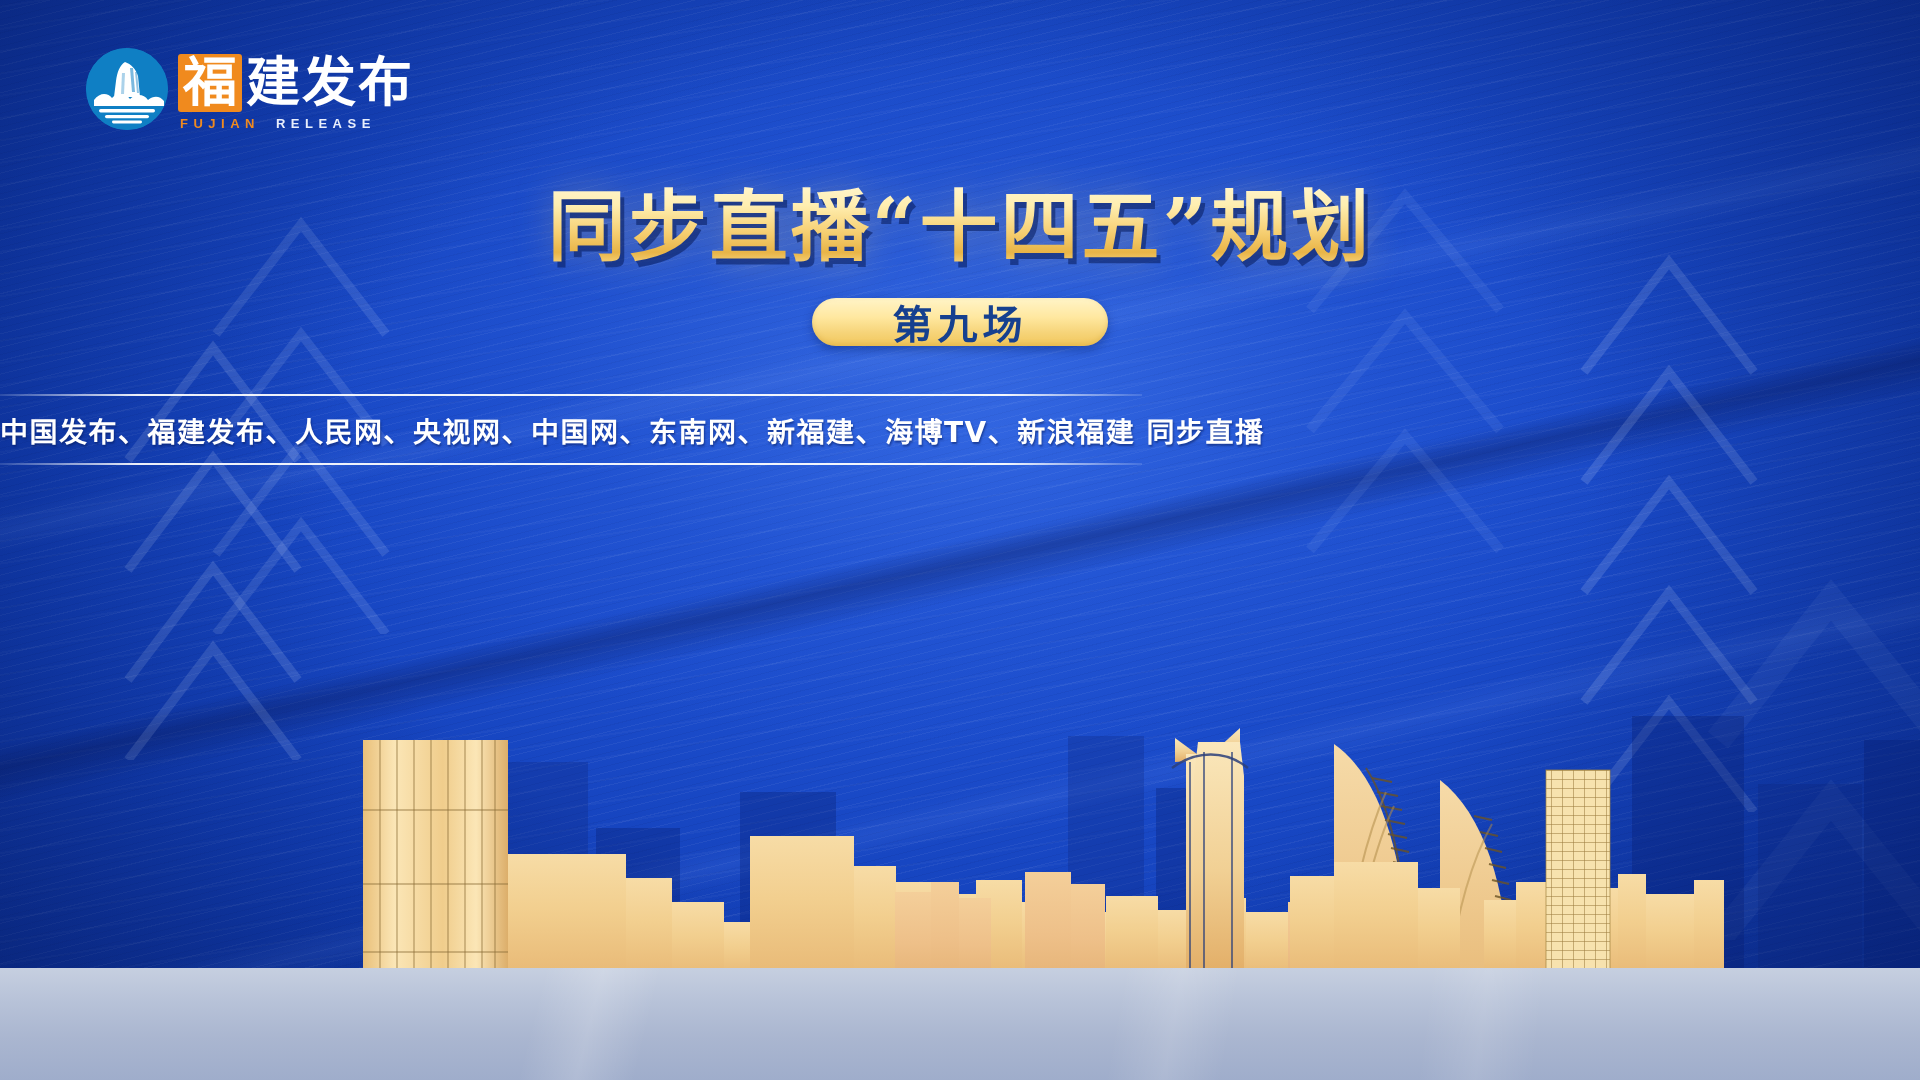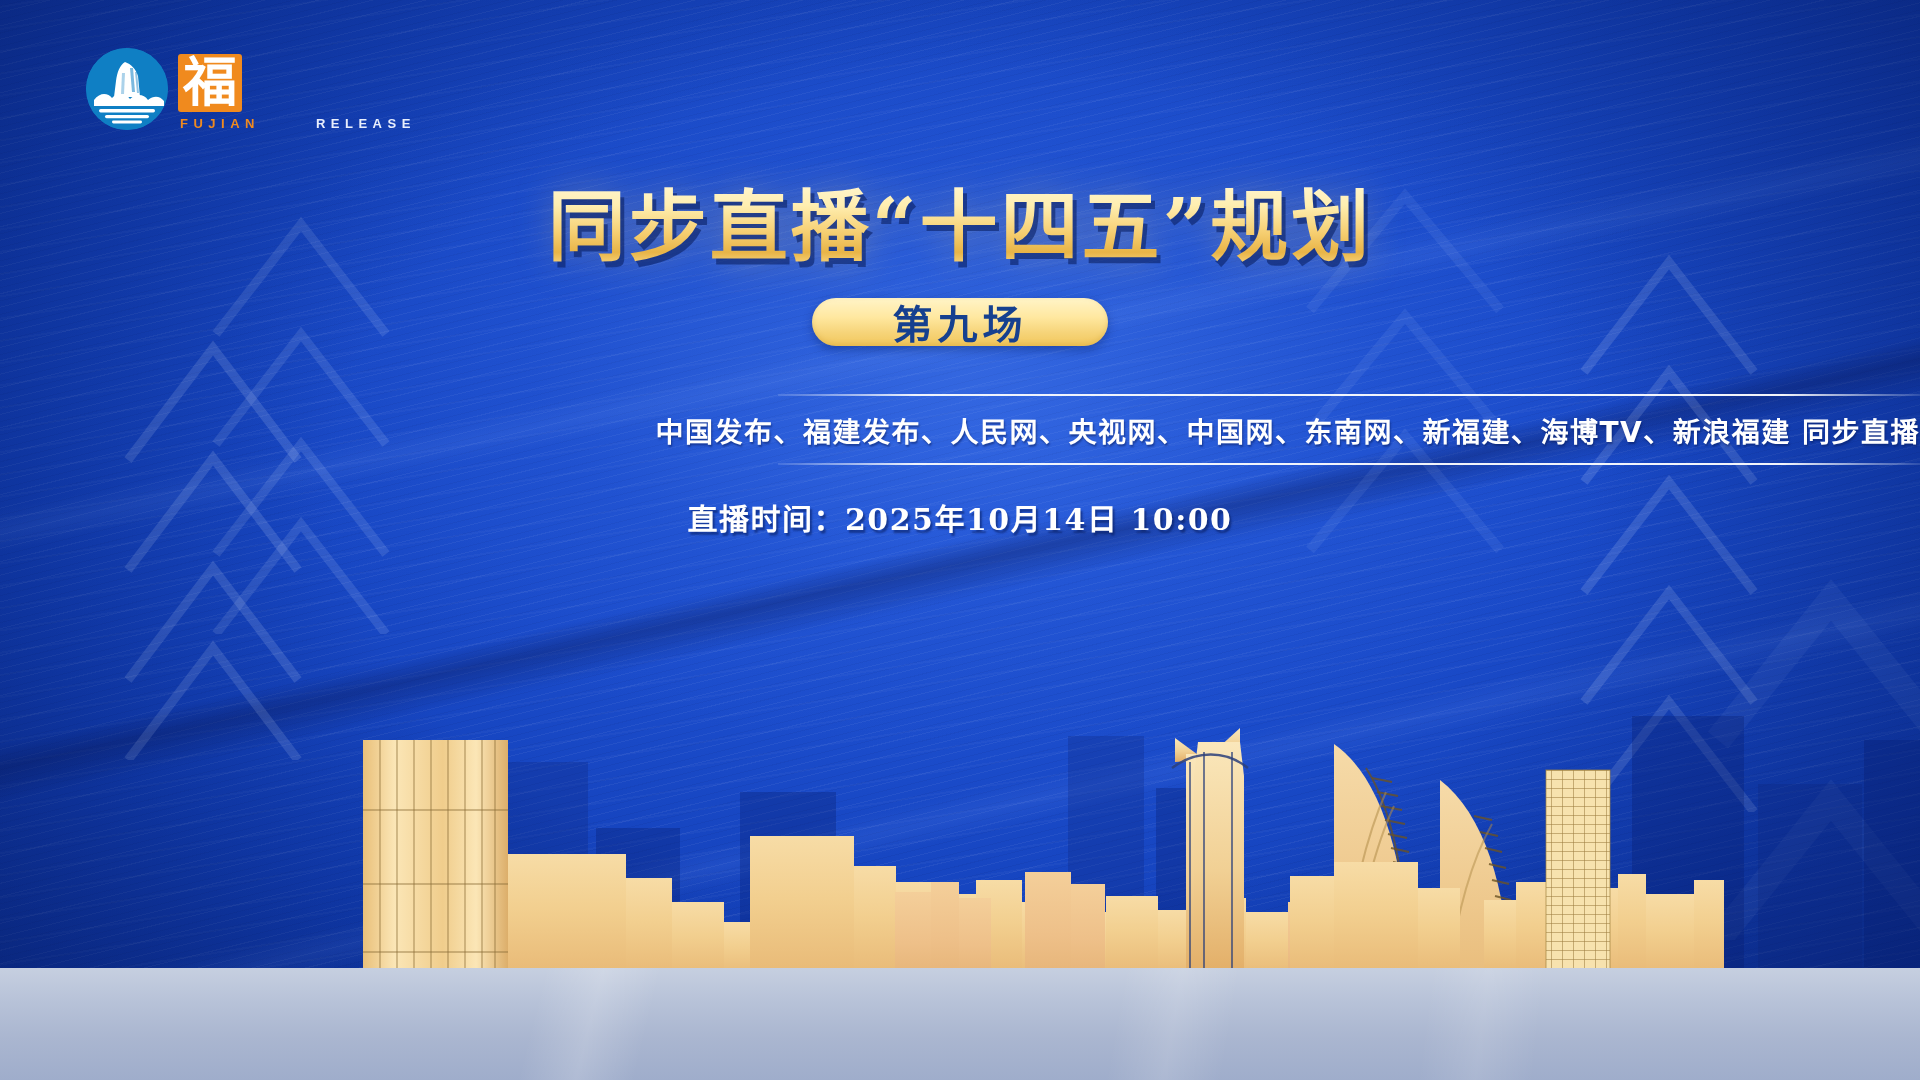--- a/index.html
+++ b/index.html
@@ -75,21 +75,21 @@
   .logo-cn{display:flex;align-items:baseline;line-height:1;}
   .logo-cn .fu{
     font-family:"DejaVu Sans","Liberation Sans",sans-serif;
     font-size:54px;font-weight:700;color:#fff;background:#f08a1e;
     padding:2px 5px;border-radius:3px;letter-spacing:0;
   }
   .logo-cn .rest{
     font-family:"DejaVu Sans","Liberation Sans",sans-serif;
     font-size:54px;font-weight:700;color:#ffffff;letter-spacing:2px;margin-left:4px;
   }
-  .logo-en{display:flex;gap:56px;margin-top:4px;padding-left:2px;}
+  .logo-en{display:flex;gap:16px;margin-top:4px;padding-left:2px;}
   .logo-en span{font-size:13px;letter-spacing:5.5px;font-weight:700;}
   .logo-en .en-fujian{color:#f08a1e;}
   .logo-en .en-release{color:#e8eefc;}
 
   
   .center{position:absolute;left:0;right:0;top:0;text-align:center;}
 
   .title{
     font-family:"DejaVu Serif","Liberation Serif",serif;
     font-weight:700;
@@ -119,21 +119,21 @@
   .badge-wrap{margin-top:26px;display:flex;justify-content:center;}
   .badge{
     display:inline-flex;align-items:center;justify-content:center;
     min-width:228px;height:48px;padding:0 34px;border-radius:31px;
     background:linear-gradient(180deg,#fff4c8 0%,#ffe8a0 40%,#f6d479 72%,#f2c75c 100%);
     box-shadow:0 4px 10px rgba(6,26,90,.35), inset 0 -2px 5px rgba(190,140,30,.25);
     font-family:"DejaVu Serif","Liberation Serif",serif;
     font-size:40px;font-weight:700;color:#16408f;letter-spacing:5px;
   }
 
-  .rules{margin-top:48px;display:flex;flex-direction:column;align-items:flex-end;}
+  .rules{margin-top:48px;display:flex;flex-direction:column;align-items:flex-start;}
   .rule{
     width:1142px;height:2px;
     background:linear-gradient(90deg,rgba(255,255,255,.12) 0%,rgba(255,255,255,.92) 12%,rgba(255,255,255,.95) 88%,rgba(255,255,255,.12) 100%);
   }
   .media{
     font-family:"DejaVu Sans","Liberation Sans",sans-serif;
     font-size:28px;font-weight:700;color:#ffffff;letter-spacing:1.5px;
     padding:14px 0 13px 0;white-space:nowrap;
     text-shadow:1px 2px 2px rgba(6,26,90,.5);
   }
@@ -242,20 +242,21 @@
         <g fill="#ffffff">
           <rect x="13" y="61" width="56" height="3.4" rx="1.7"></rect>
           <rect x="19" y="67" width="44" height="3.2" rx="1.6"></rect>
           <rect x="26" y="72.6" width="30" height="2.8" rx="1.4"></rect>
         </g>
       </svg>
     </div>
     <div class="logo-text">
       <div class="logo-cn">
         <span class="fu">福</span>
+        <span class="rest">建发布</span>
       </div>
       <div class="logo-en">
         <span class="en-fujian">FUJIAN</span>
         <span class="en-release">RELEASE</span>
       </div>
     </div>
   </div>
 
   <div class="center">
     <div class="title title-1">同步直播“十四五”规划</div>
@@ -263,21 +264,20 @@
     <div class="badge-wrap">
       <div class="badge">第九场</div>
     </div>
 
     <div class="rules">
       <div class="rule"></div>
       <div class="media">中国发布、福建发布、人民网、央视网、中国网、东南网、新福建、海博TV、新浪福建 同步直播</div>
       <div class="rule"></div>
     </div>
 
-    <div class="livetime">直播时间：2025年10月14日  10:00</div>
   </div>
 
   <div class="skyline">
     <svg viewBox="0 0 1920 260" preserveAspectRatio="none" aria-hidden="true">
       <defs>
         <linearGradient id="gGold" x1="0" y1="0" x2="0" y2="1">
           <stop offset="0%" stop-color="#f7dca6"></stop>
           <stop offset="45%" stop-color="#f2cf8f"></stop>
           <stop offset="100%" stop-color="#e8b976"></stop>
         </linearGradient>

